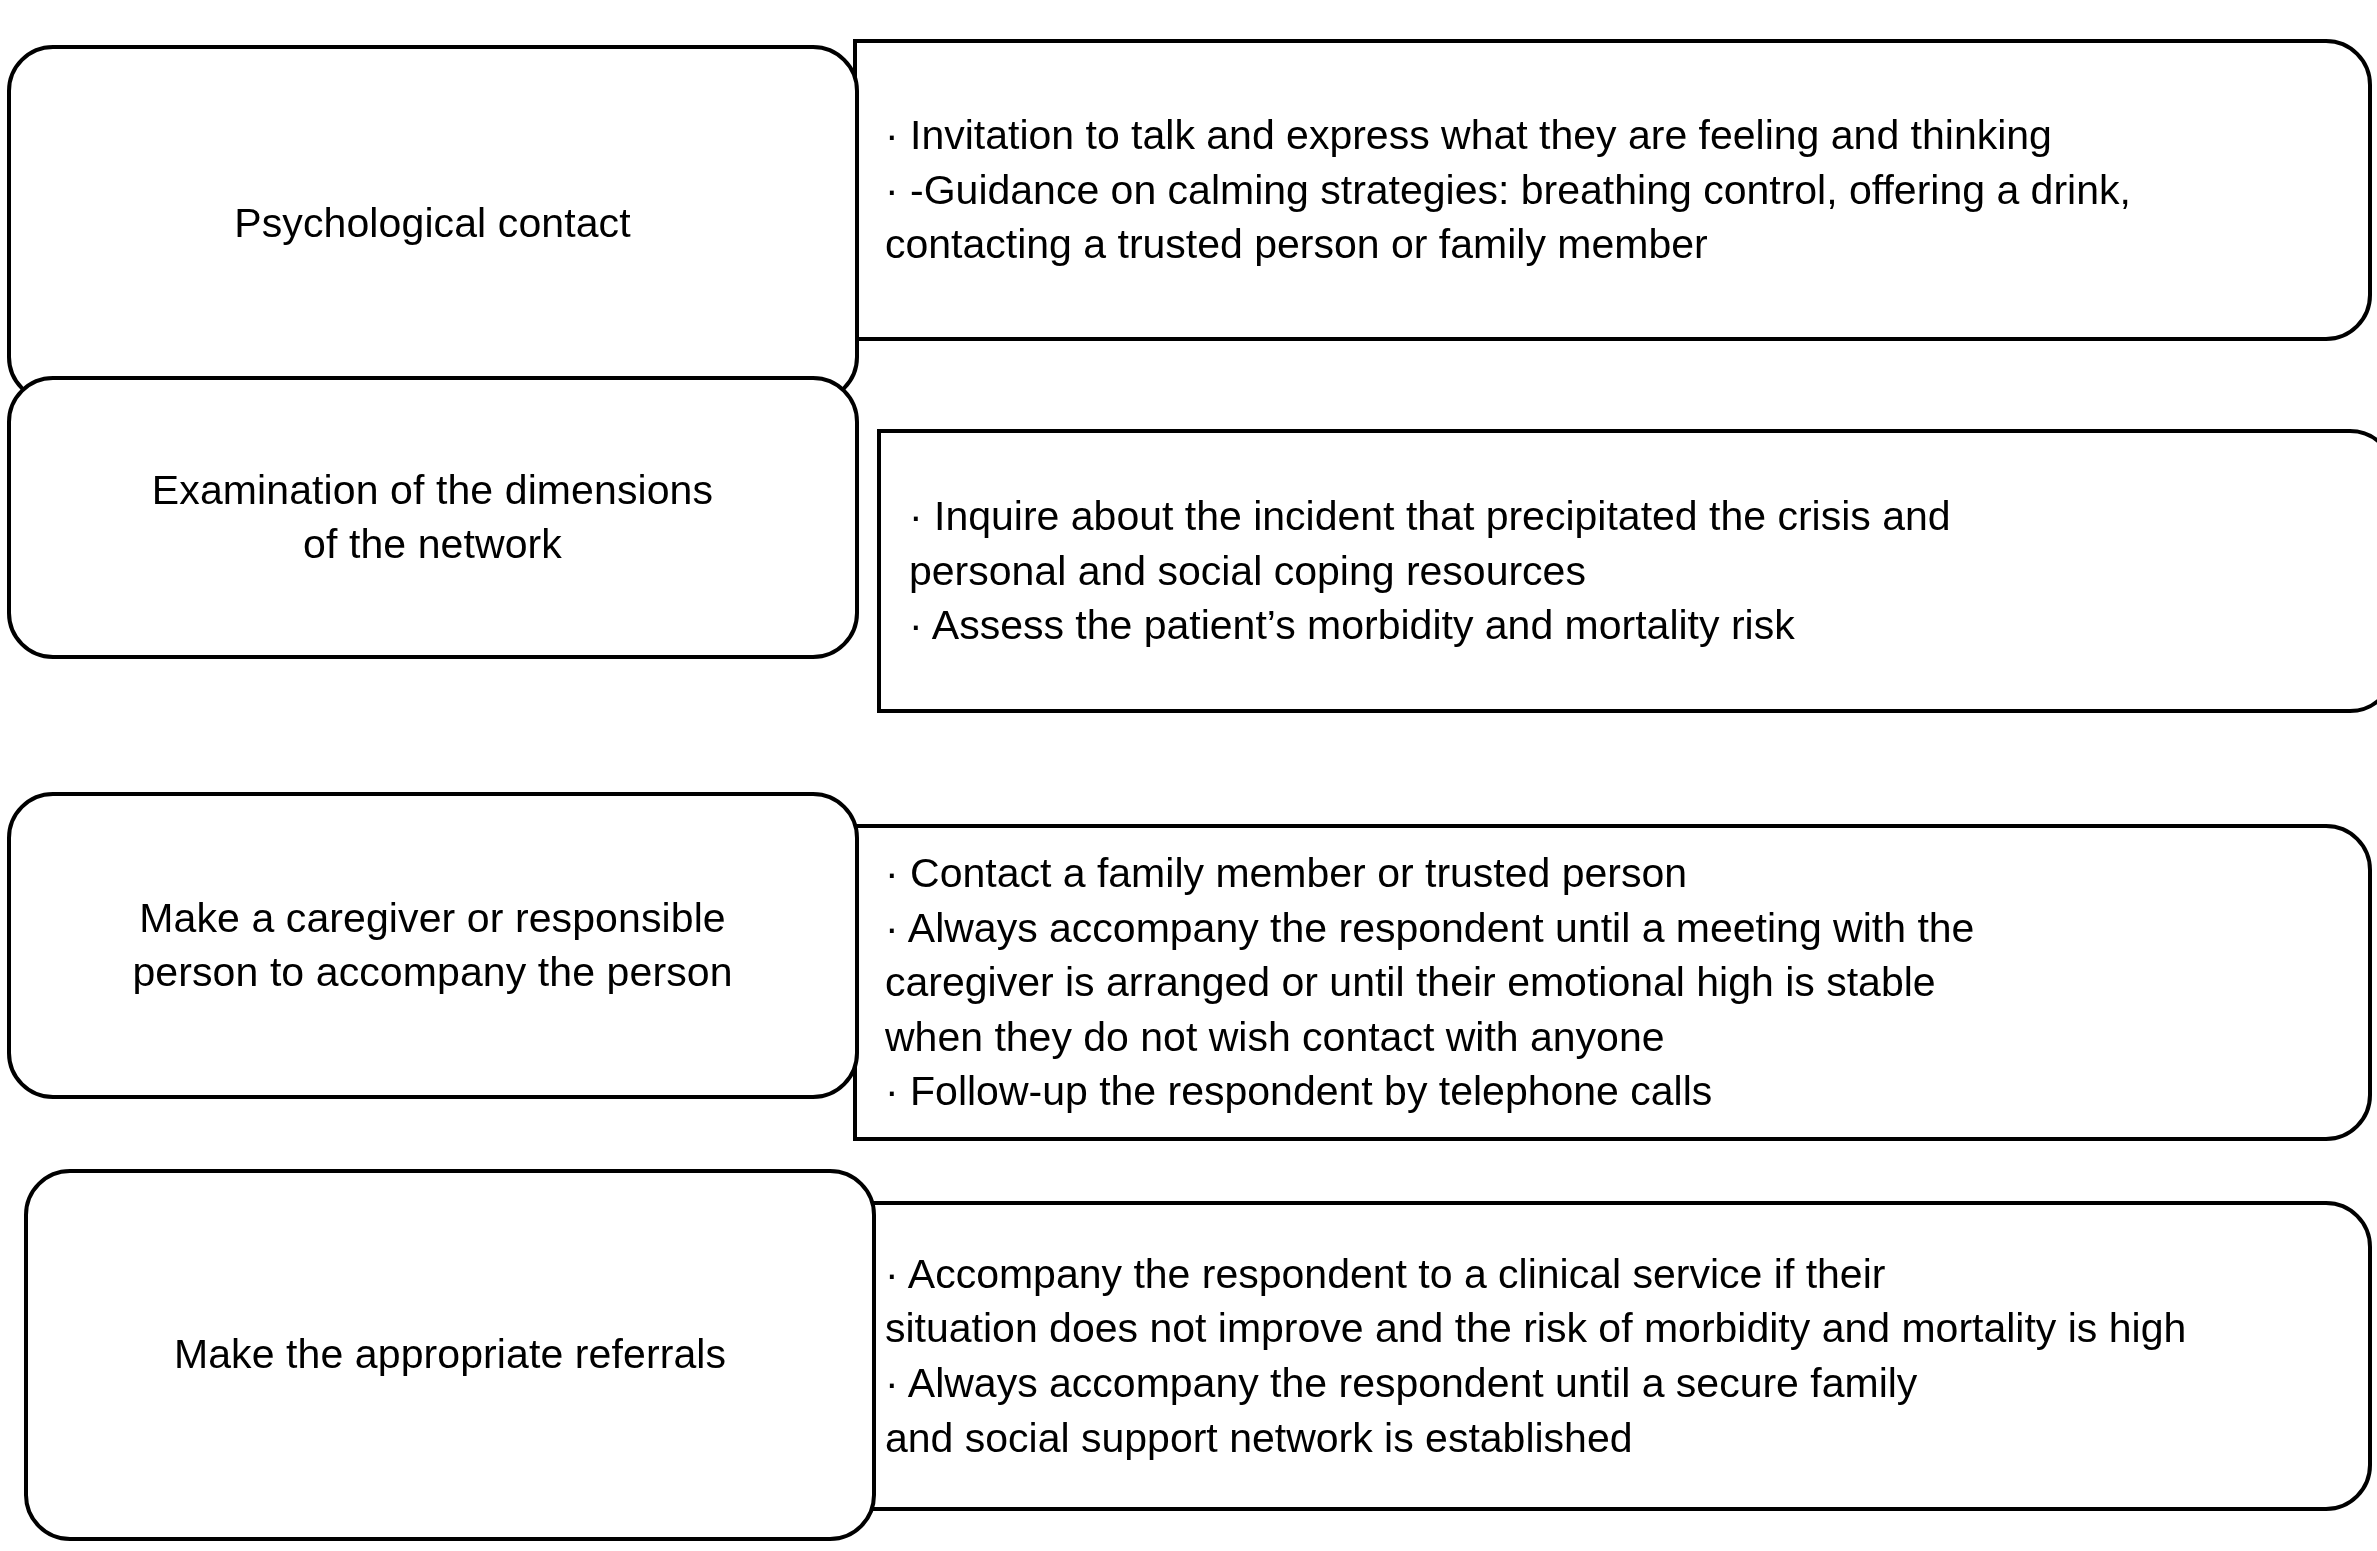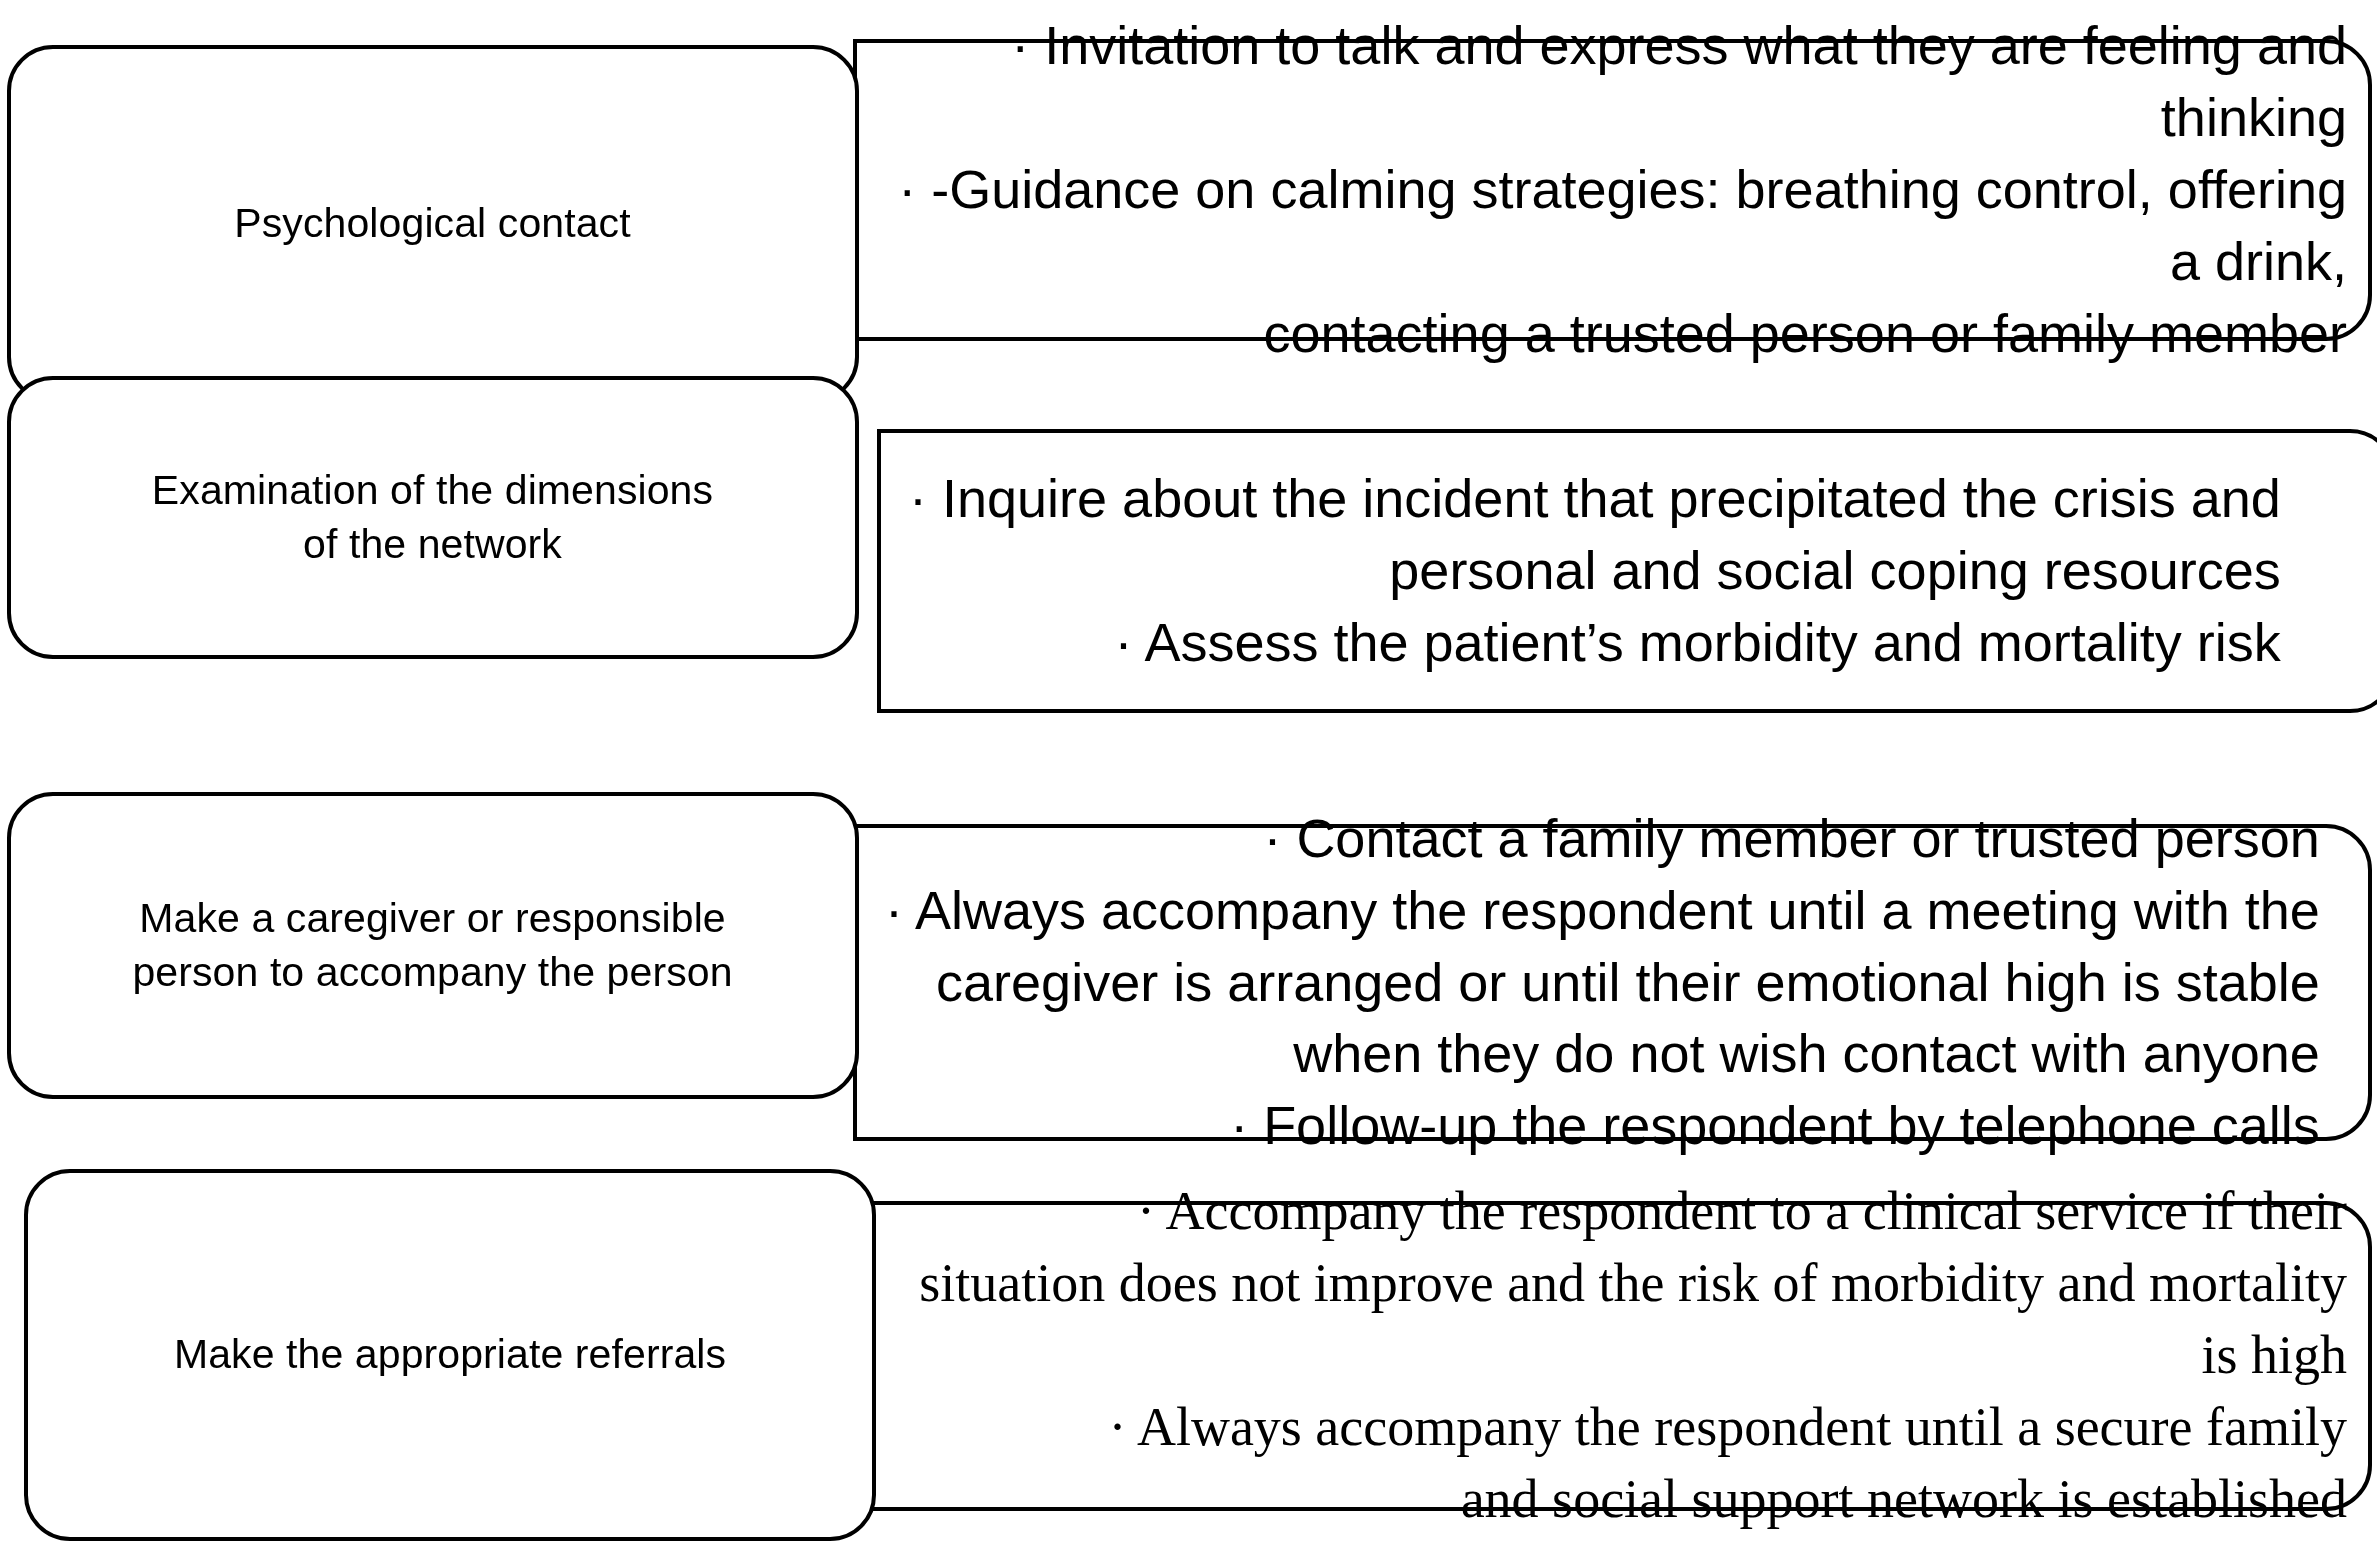--- a/index.html
+++ b/index.html
@@ -49,25 +49,25 @@
     border-top-left-radius: 0;
     border-bottom-left-radius: 0;
     border-top-right-radius: 46px;
     border-bottom-right-radius: 46px;
     background: #ffffff;
     display: flex;
     align-items: center;
     z-index: 1;
   }
   .detail-text {
-    font-size: 54px;
+    font-size: 41px;
     line-height: 1.33;
     white-space: pre-line;
     padding: 0 21px 0 28px;
-    text-align: right;
+    text-align: left;
   }
 </style>
 </head>
 <body>
 
 <div id="figure">
 
   <div class="row">
     <div class="label-box" style="left:6.5px; top:4.9px; width:852px; height:358px;margin-top:40px;">
       <div class="label-text">Psychological contact</div>
@@ -102,21 +102,21 @@
 caregiver is arranged or until their emotional high is stable
 when they do not wish contact with anyone
 · Follow-up the respondent by telephone calls</div>
     </div>
   </div>
 
   <div class="row">
     <div class="label-box" style="left:24px; top:1169px; width:852px; height:372px;">
       <div class="label-text">Make the appropriate referrals</div>
     </div>
-    <div class="detail-box" style="left:853px; top:1201px; width:1519px; height:310px;font-family:Liberation Serif, serif;">
+    <div class="detail-box" style="left:853px; top:1201px; width:1519px; height:310px;">
       <div class="detail-text">· Accompany the respondent to a clinical service if their
 situation does not improve and the risk of morbidity and mortality is high
 · Always accompany the respondent until a secure family
 and social support network is established</div>
     </div>
   </div>
 
 </div>
 
 

